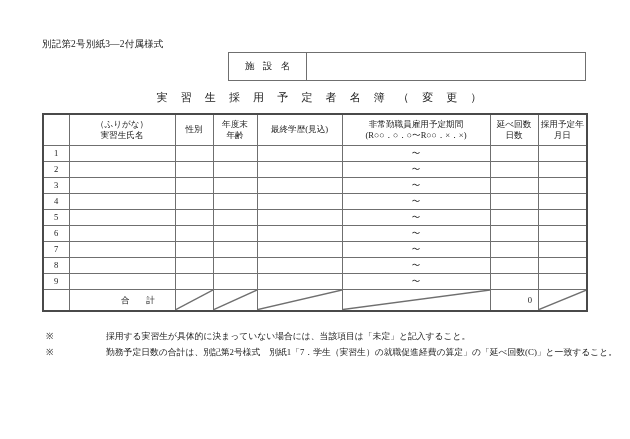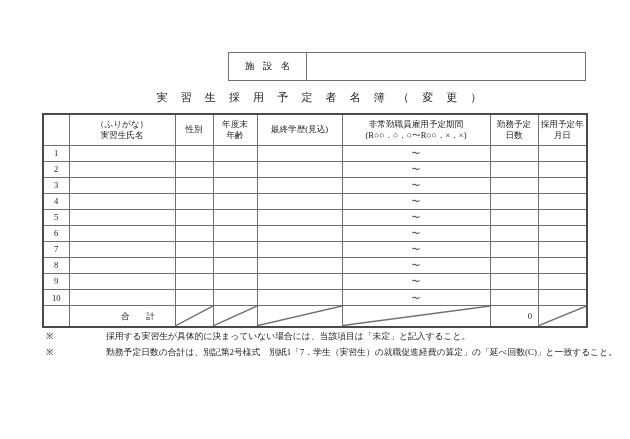--- a/index.html
+++ b/index.html
@@ -182,20 +182,21 @@
   .note-text {
     flex: 1;
     margin-left: 44px;
   }
 </style>
 </head>
 <body>
 
 <div class="page">
 
+  <div class="form-no">別記第2号別紙3—2付属様式</div>
 
   <div class="facility-box">
     <div class="facility-label">施 設 名</div>
     <div class="facility-value"></div>
   </div>
 
   <div class="doc-title">実 習 生 採 用 予 定 者 名 簿 （ 変 更 ）</div>
 
   <div class="tbl-wrap">
     <table class="roster">
@@ -220,21 +221,21 @@
           <th>
             <span class="sub">年度末</span>
             <span class="sub">年齢</span>
           </th>
           <th>最終学歴(見込)</th>
           <th>
             <span class="sub">非常勤職員雇用予定期間</span>
             <span class="sub">(R○○．○．○〜R○○．×．×)</span>
           </th>
           <th>
-            <span class="sub">勤務予定</span>
+            <span class="sub">延べ回数</span>
             <span class="sub">日数</span>
           </th>
           <th>採用予定年月日</th>
         </tr>
       </thead>
       <tbody id="roster-body">
           <tr>
             <td class="idx">1</td>
             <td></td>
             <td></td>
@@ -309,30 +310,20 @@
             <td></td>
             <td></td>
             <td></td>
             <td></td>
             <td class="period"><span class="tilde">〜</span></td>
             <td></td>
             <td></td>
           </tr>
           <tr>
             <td class="idx">9</td>
-            <td></td>
-            <td></td>
-            <td></td>
-            <td></td>
-            <td class="period"><span class="tilde">〜</span></td>
-            <td></td>
-            <td></td>
-          </tr>
-          <tr>
-            <td class="idx">10</td>
             <td></td>
             <td></td>
             <td></td>
             <td></td>
             <td class="period"><span class="tilde">〜</span></td>
             <td></td>
             <td></td>
           </tr>
         </tbody>
       <tfoot>

